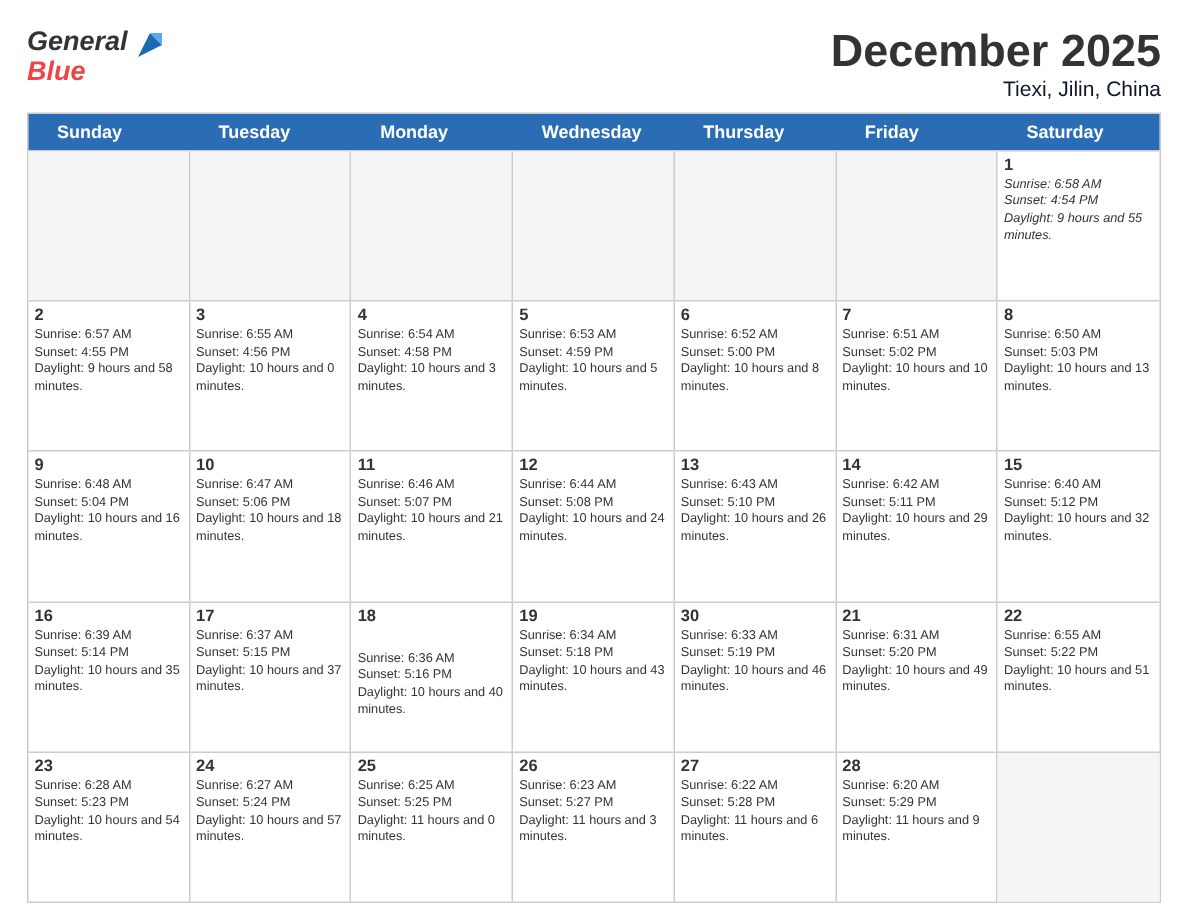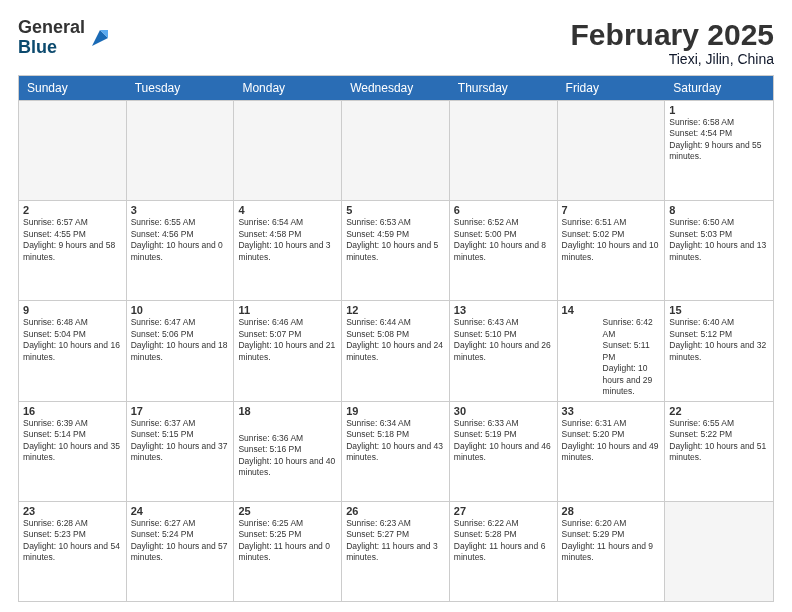--- a/index.html
+++ b/index.html
@@ -26,21 +26,21 @@
     .logo {
       display: flex;
       align-items: center;
     }
     .logo-text {
       font-size: 18px;
       font-weight: bold;
       line-height: 1.1;
     }
     .logo-general { color: #333; }
-    .logo-blue { color: #0c4a6e; }
+    .logo-blue { color: #ef4444; }
     .logo-icon {
       width: 24px;
       height: 24px;
       margin-left: 3px;
     }
     .title-block {
       text-align: right;
     }
     .month-title {
       font-size: 30px;
@@ -59,22 +59,22 @@
       border: 1px solid #ccc;
     }
     .cal-header {
       display: grid;
       grid-template-columns: repeat(7, 1fr);
       background: #2a6db5;
     }
     .cal-header-cell {
       color: #fff;
       font-size: 12px;
-      font-weight: normal;
-      padding: 5px 8px;
+      font-weight: bold;
+      padding: 5px 19px;
       text-align: left;
     }
     .cal-body {
       display: flex;
       flex-direction: column;
       flex: 1;
     }
     .cal-row {
       display: grid;
       grid-template-columns: repeat(7, 1fr);
@@ -108,34 +108,34 @@
       color: #333;
     }
   </style>
 </head>
 <body>
 
 <div class="page">
   <div class="header">
     <div class="logo">
       <div>
-        <div style="display:flex;align-items:center;">
+        <div style="display:flex;font-style:italic;">
           <span class="logo-text">
             <span class="logo-general">General</span><br>
             <span class="logo-blue">Blue</span>
           </span>
           <svg class="logo-icon" viewBox="0 0 24 24">
             <polygon points="4,20 12,4 20,12" fill="#1a6ab5"></polygon>
             <polygon points="12,4 20,12 20,4" fill="#5aaaf0"></polygon>
           </svg>
         </div>
       </div>
     </div>
     <div class="title-block">
-      <div class="month-title">February 2025</div>
+      <div class="month-title">December 2025</div>
       <div class="location">Tiexi, Jilin, China</div>
     </div>
   </div>
 
   <div class="calendar">
     <div class="cal-header" id="cal-header">
         <div class="cal-header-cell">Sunday</div>
         <div class="cal-header-cell">Tuesday</div>
         <div class="cal-header-cell">Monday</div>
         <div class="cal-header-cell">Wednesday</div>
@@ -146,21 +146,21 @@
     <div class="cal-body" id="cal-body">
         <div class="cal-row">
           <div class="cal-cell empty"></div>
           <div class="cal-cell empty"></div>
           <div class="cal-cell empty"></div>
           <div class="cal-cell empty"></div>
           <div class="cal-cell empty"></div>
           <div class="cal-cell empty"></div>
           <div class="cal-cell">
             <span class="day-num">1</span>
-            <div class="cell-text" style="white-space: pre-line;">Sunrise: 6:58 AM
+            <div class="cell-text" style="white-space: pre-line; font-style: italic;">Sunrise: 6:58 AM
 Sunset: 4:54 PM
 Daylight: 9 hours and 55 minutes.</div>
           </div>
         </div>
         <div class="cal-row">
           <div class="cal-cell">
             <span class="day-num">2</span>
             <div class="cell-text" style="white-space: pre-line;">Sunrise: 6:57 AM
 Sunset: 4:55 PM
 Daylight: 9 hours and 58 minutes.</div>
@@ -228,21 +228,21 @@
 Daylight: 10 hours and 24 minutes.</div>
           </div>
           <div class="cal-cell">
             <span class="day-num">13</span>
             <div class="cell-text" style="white-space: pre-line;">Sunrise: 6:43 AM
 Sunset: 5:10 PM
 Daylight: 10 hours and 26 minutes.</div>
           </div>
           <div class="cal-cell">
             <span class="day-num">14</span>
-            <div class="cell-text" style="white-space: pre-line; margin-left: 41px;">Sunrise: 6:42 AM
+            <div class="cell-text" style="white-space: pre-line;">Sunrise: 6:42 AM
 Sunset: 5:11 PM
 Daylight: 10 hours and 29 minutes.</div>
           </div>
           <div class="cal-cell">
             <span class="day-num">15</span>
             <div class="cell-text" style="white-space: pre-line;">Sunrise: 6:40 AM
 Sunset: 5:12 PM
 Daylight: 10 hours and 32 minutes.</div>
           </div>
         </div>
@@ -271,21 +271,21 @@
 Sunset: 5:18 PM
 Daylight: 10 hours and 43 minutes.</div>
           </div>
           <div class="cal-cell">
             <span class="day-num">30</span>
             <div class="cell-text" style="white-space: pre-line;">Sunrise: 6:33 AM
 Sunset: 5:19 PM
 Daylight: 10 hours and 46 minutes.</div>
           </div>
           <div class="cal-cell">
-            <span class="day-num">33</span>
+            <span class="day-num">21</span>
             <div class="cell-text" style="white-space: pre-line;">Sunrise: 6:31 AM
 Sunset: 5:20 PM
 Daylight: 10 hours and 49 minutes.</div>
           </div>
           <div class="cal-cell">
             <span class="day-num">22</span>
             <div class="cell-text" style="white-space: pre-line;">Sunrise: 6:55 AM
 Sunset: 5:22 PM
 Daylight: 10 hours and 51 minutes.</div>
           </div>

